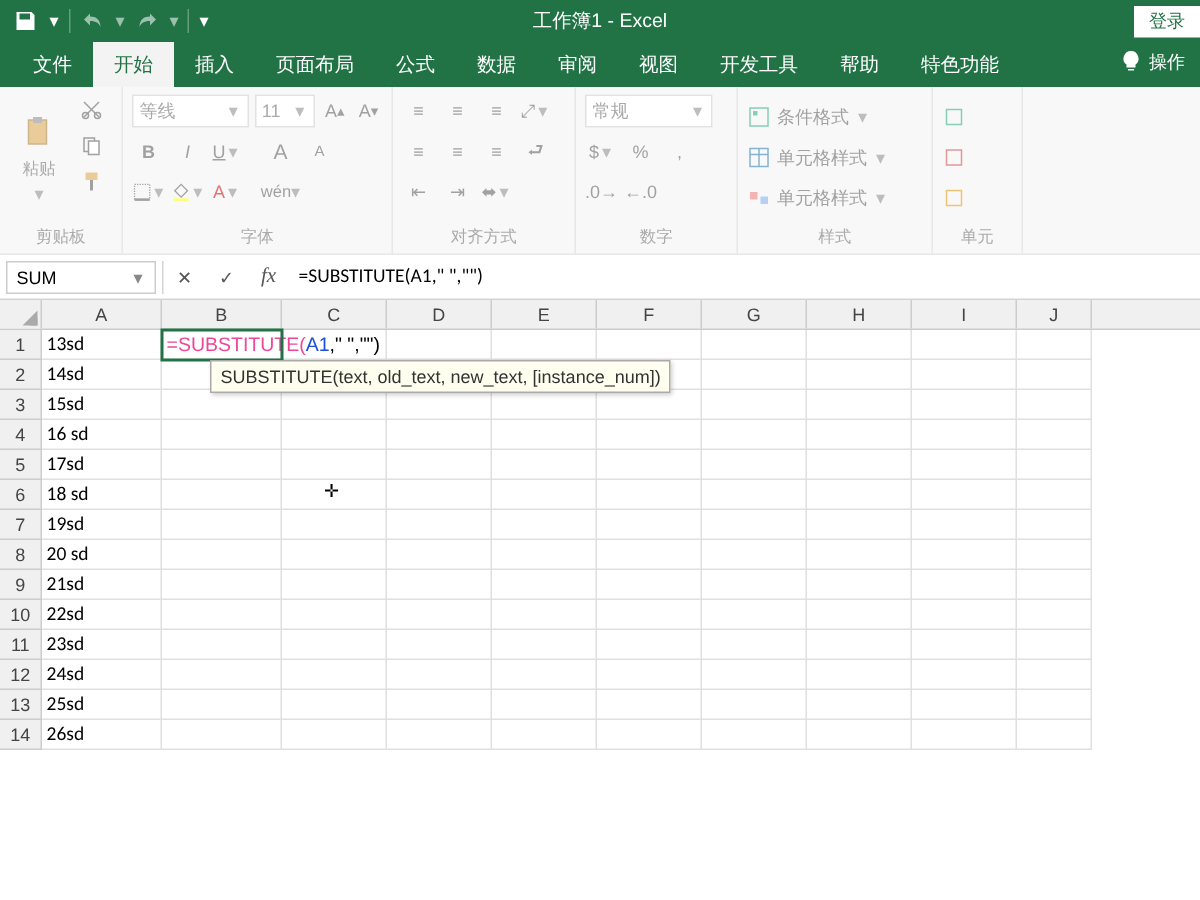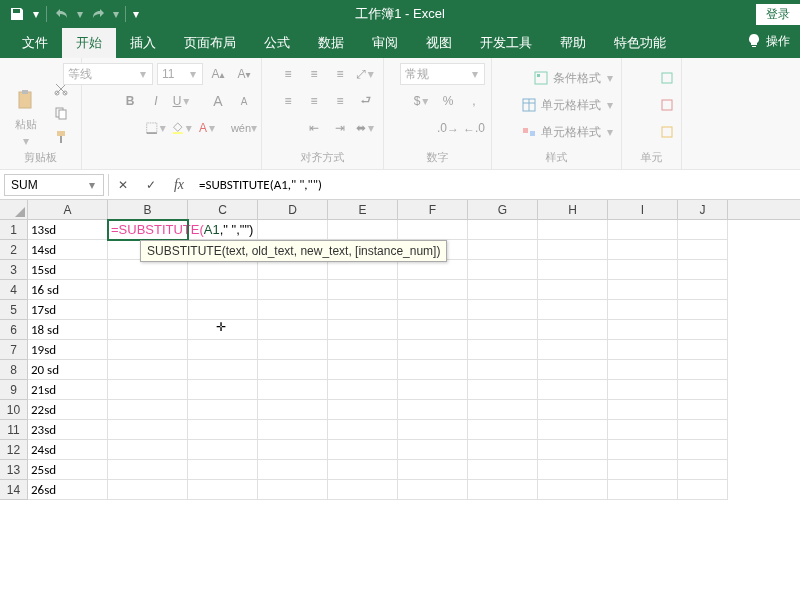--- a/index.html
+++ b/index.html
@@ -15,21 +15,21 @@
 
 
 .tabs { height:30px; background:#217346; display:flex; align-items:flex-end; padding-left:8px; }
 .tab { padding:6px 14px; color:#fff; font-size:13px; cursor:pointer; }
 .tab.active { background:#f3f3f3; color:#217346; }
 .tell-me { margin-left:auto; display:flex; align-items:flex-start; color:#fff; padding:6px 10px; gap:4px; }
 
 
 .ribbon { height:112px; background:#f3f3f3; border-bottom:1px solid #d4d4d4; display:flex; }
 .group { border-right:1px solid #d4d4d4; display:flex; flex-direction:column; padding:4px 6px 2px 6px; }
-.group-body { flex:1; display:flex; gap:4px;align-items:flex-end; }
+.group-body { flex:1; display:flex; gap:4px; }
 .group-label { text-align:center; font-size:11px; color:#666; padding:2px 0; position:relative; }
 .group-label::after { content:""; position:absolute; right:-2px; bottom:2px; width:0; height:0; }
 
 .big-btn { width:40px; display:flex; flex-direction:column; align-items:center; justify-content:center; gap:2px; color:#666; }
 .big-btn .ico { width:28px; height:28px; display:flex; align-items:center; justify-content:center; }
 .small-row { display:flex; gap:4px; align-items:center; height:24px; }
 .small-btn { width:22px; height:22px; display:flex; align-items:center; justify-content:center; color:#555; }
 .combo { height:22px; border:1px solid #ccc; background:#fff; display:flex; align-items:center; padding:0 4px; color:#666; font-size:12px; }
 .combo.font { width:90px; }
 .combo.size { width:46px; }
@@ -213,20 +213,21 @@
             <span style="color:#c00">A</span>
             <span class="drop">▾</span>
           </div>
         <div style="width:6px"></div>
         <div class="small-btn">
             <span style="font-size:11px">wén</span>
             <span class="drop">▾</span>
           </div>
       </div>
     </div>
+    <div class="group-label">字体</div>
   </div>
 
   <div class="group" style="width:122px">
     <div class="group-body col" style="gap:3px">
       <div class="small-row">
         <div class="small-btn">≡</div>
         <div class="small-btn">≡</div>
         <div class="small-btn">≡</div>
         <div class="small-btn">⤢<span class="drop">▾</span></div>
       </div>
@@ -344,21 +345,21 @@
     <div class="colhead colF">F</div>
     <div class="colhead colG">G</div>
     <div class="colhead colH">H</div>
     <div class="colhead colI">I</div>
     <div class="colhead colJ">J</div>
   </div>
   <div id="rows">
       <div class="row">
         <div class="rowhead">1</div>
         <div class="cell colA">13sd</div>
-        <div class="cell colB active" style="background: rgb(255, 255, 255); overflow: visible;"><span style="color:#ec4899">=SUBSTITUTE(</span><span style="color:#14532d">A1</span><span style="color:#000">," ","")</span></div>
+        <div class="cell colB active" style="background: rgb(255, 255, 255); overflow: visible;"><span style="color:#ec4899">=SUBSTITUTE(</span><span style="color:#1d4ed8">A1</span><span style="color:#000">," ","")</span></div>
         <div class="cell colC"></div>
         <div class="cell colD"></div>
         <div class="cell colE"></div>
         <div class="cell colF"></div>
         <div class="cell colG"></div>
         <div class="cell colH"></div>
         <div class="cell colI"></div>
         <div class="cell colJ"></div>
       </div>
       <div class="row">

